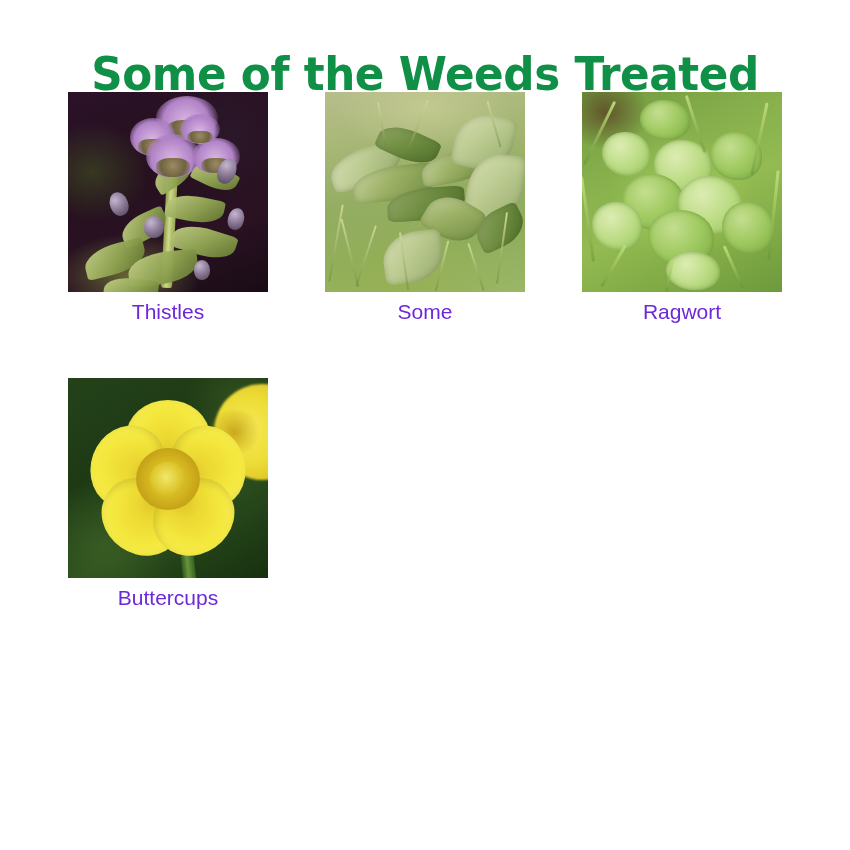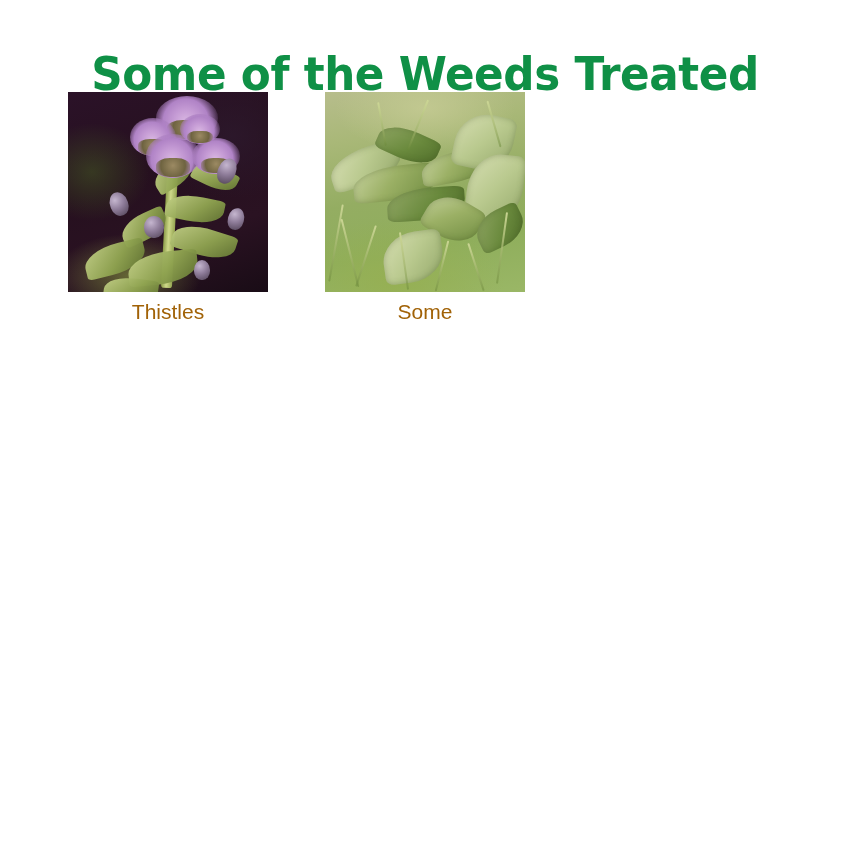--- a/index.html
+++ b/index.html
@@ -66,21 +66,21 @@
     height: 200px;
     position: relative;
     overflow: hidden;
     background: #3a4a20;
   }
   .weed-label {
     margin-top: 7px;
     font-family: "Liberation Sans", sans-serif;
     font-size: 21px;
     line-height: 26px;
-    color: #a16207;
+    color: #6d28d9;
     text-align: center;
     white-space: nowrap;
   }
 
   
   .grid-row.row-2 { margin-top: 53px; }
 
   
   .photo-thistles {
     background:
@@ -292,17 +292,60 @@
           <div class="dk-grass" style="left:116px; top:148px; height:52px; transform:rotate(14deg);"></div>
           <div class="dk-grass" style="left:150px; top:150px; height:50px; transform:rotate(-18deg);"></div>
           <div class="dk-grass" style="left:176px; top:120px; height:72px; transform:rotate(8deg);"></div>
           <div class="dk-grass" style="left:92px;  top:6px;   height:54px; transform:rotate(22deg);"></div>
           <div class="dk-grass" style="left:168px; top:8px;   height:48px; transform:rotate(-16deg);"></div>
           <div class="dk-grass" style="left:56px;  top:10px;  height:44px; transform:rotate(-10deg);"></div>
         </div>
         <div class="weed-label">Some</div>
       </div>
 
+      <div class="weed-card">
+        <div class="photo photo-ragwort">
+          <div class="rw-lobe light" style="left:72px;  top:48px;  width:58px; height:52px;"></div>
+          <div class="rw-lobe" style="left:40px;  top:82px;  width:62px; height:56px;"></div>
+          <div class="rw-lobe light" style="left:96px;  top:84px;  width:64px; height:58px;"></div>
+          <div class="rw-lobe" style="left:66px;  top:118px; width:66px; height:56px;"></div>
+          <div class="rw-lobe light" style="left:20px;  top:40px;  width:48px; height:44px;"></div>
+          <div class="rw-lobe" style="left:128px; top:40px;  width:52px; height:48px;"></div>
+          <div class="rw-lobe" style="left:140px; top:110px; width:52px; height:52px;"></div>
+          <div class="rw-lobe light" style="left:10px;  top:110px; width:50px; height:48px;"></div>
+          <div class="rw-lobe" style="left:58px;  top:8px;   width:50px; height:40px;"></div>
+          <div class="rw-lobe light" style="left:84px;  top:160px; width:54px; height:38px;"></div>
+
+          <div class="rw-blade" style="left:16px;  top:6px;   height:70px;  transform:rotate(26deg);"></div>
+          <div class="rw-blade" style="left:112px; top:2px;   height:60px;  transform:rotate(-18deg);"></div>
+          <div class="rw-blade" style="left:176px; top:10px;  height:74px;  transform:rotate(12deg);"></div>
+          <div class="rw-blade" style="left:4px;   top:84px;  height:86px;  transform:rotate(-8deg);"></div>
+          <div class="rw-blade" style="left:190px; top:78px;  height:90px;  transform:rotate(6deg);"></div>
+          <div class="rw-blade" style="left:30px;  top:150px; height:48px;  transform:rotate(30deg);"></div>
+          <div class="rw-blade" style="left:150px; top:152px; height:46px;  transform:rotate(-24deg);"></div>
+          <div class="rw-blade" style="left:86px;  top:168px; height:32px;  transform:rotate(10deg);"></div>
+        </div>
+        <div class="weed-label">Ragwort</div>
+      </div>
     </div>
 
+    <div class="grid-row row-2">
+
+      <div class="weed-card">
+        <div class="photo photo-buttercups">
+          <div class="bc-stem"></div>
+          <div class="bc-flower2"></div>
+
+          <div class="bc-flower">
+            <div class="bc-petal" style="left:40px; top:0px;   transform:rotate(0deg);"></div>
+            <div class="bc-petal" style="left:0px;  top:30px;  transform:rotate(-70deg);"></div>
+            <div class="bc-petal" style="left:80px; top:30px;  transform:rotate(70deg);"></div>
+            <div class="bc-petal" style="left:14px; top:80px;  transform:rotate(-145deg);"></div>
+            <div class="bc-petal" style="left:66px; top:80px;  transform:rotate(145deg);"></div>
+            <div class="bc-center"></div>
+          </div>
+        </div>
+        <div class="weed-label">Buttercups</div>
+      </div>
+    </div>
 
   </div>
 </div>
 
 </body></html>

